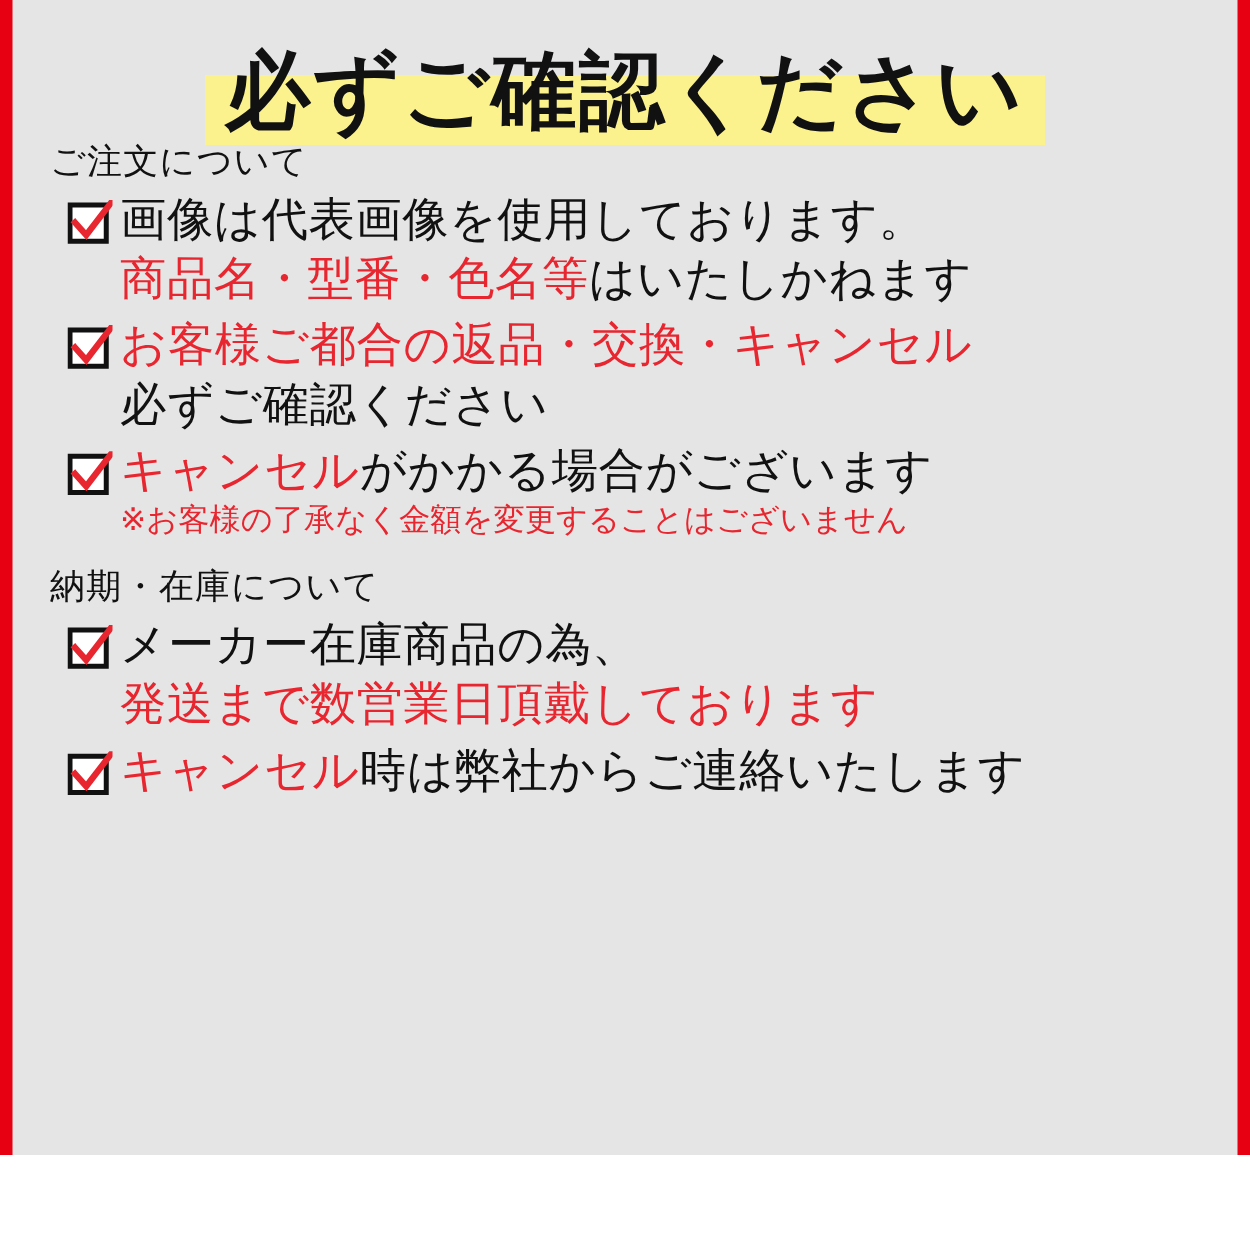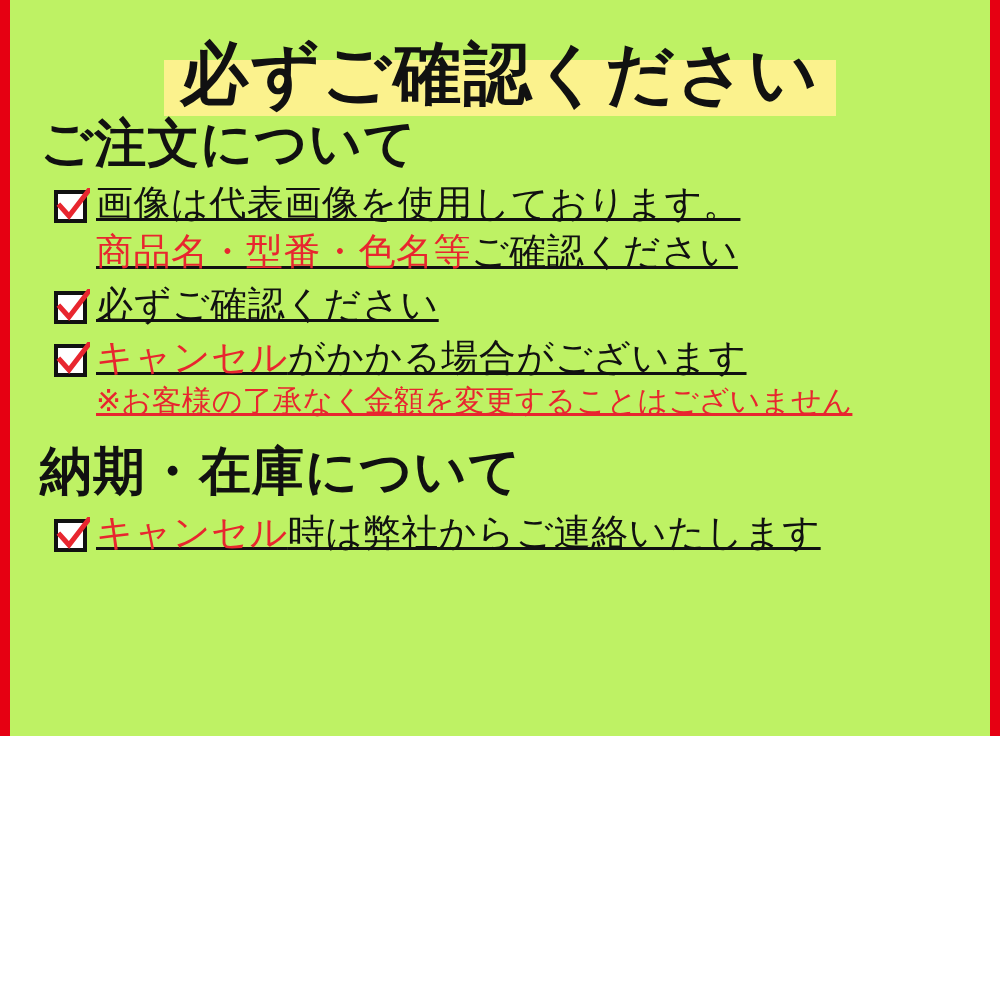--- a/index.html
+++ b/index.html
@@ -9,23 +9,23 @@
   body {
     width: 1000px;
     height: 1000px;
     background: #ffffff;
     font-family: "DejaVu Sans", "Liberation Sans", sans-serif;
     overflow: hidden;
   }
   .page {
     position: relative;
     width: 1000px;
-    height: 736px;
+    height: 924px;
     box-sizing: border-box;
-    background: #bef264;
+    background: #e5e5e5;
   }
   
   .edge-bar {
     position: absolute;
     top: 0;
     bottom: 0;
     width: 10px;
     background: #e60012;
   }
   .edge-bar.left { left: 0; }
@@ -65,22 +65,22 @@
     background: #fbf28d;
     z-index: 0;
   }
   .title .txt {
     position: relative;
     z-index: 1;
   }
 
   
   .section-heading {
-    font-size: 52px;
-    font-weight: bold;
+    font-size: 28px;
+    font-weight: normal;
     color: #111111;
     letter-spacing: 1px;
     margin: 0 0 6px 30px;
     line-height: 1.2;
   }
   .section-heading.second {
     margin-top: 20px;
   }
 
   
@@ -100,24 +100,23 @@
   .check svg { display: block; }
   .lines {
     flex: 1 1 auto;
   }
   .line {
     font-size: 37px;
     line-height: 1.28;
     color: #111111;
     letter-spacing: 0.5px;
     white-space: nowrap;
-    text-decoration: underline;
   }
   .line.small {
-    font-size: 30px;
+    font-size: 25px;
     letter-spacing: 0;
     color: #e8262f;
   }
   .red { color: #e8262f; }
   .blk { color: #111111; }
 </style>
 </head>
 <body>
 
 <div class="page">
@@ -137,31 +136,32 @@
         <div class="section-heading">ご注文について</div>
         <div class="item">
           <span class="check">
             <svg width="36" height="36" viewBox="0 0 36 36">
               <rect x="2" y="4" width="29" height="29" fill="#ffffff" stroke="#111111" stroke-width="4"></rect>
               <path d="M6 18 L15 28 L35 2" fill="none" stroke="#e8262f" stroke-width="5" stroke-linecap="square" stroke-linejoin="miter"></path>
             </svg>
           </span>
           <div class="lines">
             <div class="line"><span class="blk">画像は代表画像を使用しております。</span></div>
-            <div class="line"><span class="red">商品名・型番・色名等</span><span class="blk">ご確認ください</span></div>
-          </div>
-        </div>
-        <div class="item">
-          <span class="check">
-            <svg width="36" height="36" viewBox="0 0 36 36">
-              <rect x="2" y="4" width="29" height="29" fill="#ffffff" stroke="#111111" stroke-width="4"></rect>
-              <path d="M6 18 L15 28 L35 2" fill="none" stroke="#e8262f" stroke-width="5" stroke-linecap="square" stroke-linejoin="miter"></path>
-            </svg>
-          </span>
-          <div class="lines">
+            <div class="line"><span class="red">商品名・型番・色名等</span><span class="blk">はいたしかねます</span></div>
+          </div>
+        </div>
+        <div class="item">
+          <span class="check">
+            <svg width="36" height="36" viewBox="0 0 36 36">
+              <rect x="2" y="4" width="29" height="29" fill="#ffffff" stroke="#111111" stroke-width="4"></rect>
+              <path d="M6 18 L15 28 L35 2" fill="none" stroke="#e8262f" stroke-width="5" stroke-linecap="square" stroke-linejoin="miter"></path>
+            </svg>
+          </span>
+          <div class="lines">
+            <div class="line"><span class="red">お客様ご都合の返品・交換・キャンセル</span></div>
             <div class="line"><span class="blk">必ずご確認ください</span></div>
           </div>
         </div>
         <div class="item">
           <span class="check">
             <svg width="36" height="36" viewBox="0 0 36 36">
               <rect x="2" y="4" width="29" height="29" fill="#ffffff" stroke="#111111" stroke-width="4"></rect>
               <path d="M6 18 L15 28 L35 2" fill="none" stroke="#e8262f" stroke-width="5" stroke-linecap="square" stroke-linejoin="miter"></path>
             </svg>
           </span>
@@ -172,19 +172,31 @@
         </div>
         <div class="section-heading second">納期・在庫について</div>
         <div class="item">
           <span class="check">
             <svg width="36" height="36" viewBox="0 0 36 36">
               <rect x="2" y="4" width="29" height="29" fill="#ffffff" stroke="#111111" stroke-width="4"></rect>
               <path d="M6 18 L15 28 L35 2" fill="none" stroke="#e8262f" stroke-width="5" stroke-linecap="square" stroke-linejoin="miter"></path>
             </svg>
           </span>
           <div class="lines">
+            <div class="line"><span class="blk">メーカー在庫商品の為、</span></div>
+            <div class="line"><span class="red">発送まで数営業日頂戴しております</span></div>
+          </div>
+        </div>
+        <div class="item">
+          <span class="check">
+            <svg width="36" height="36" viewBox="0 0 36 36">
+              <rect x="2" y="4" width="29" height="29" fill="#ffffff" stroke="#111111" stroke-width="4"></rect>
+              <path d="M6 18 L15 28 L35 2" fill="none" stroke="#e8262f" stroke-width="5" stroke-linecap="square" stroke-linejoin="miter"></path>
+            </svg>
+          </span>
+          <div class="lines">
             <div class="line"><span class="red">キャンセル</span><span class="blk">時は弊社からご連絡いたします</span></div>
           </div>
         </div>
       </div>
 
   </div>
 </div>
 
 </body></html>

